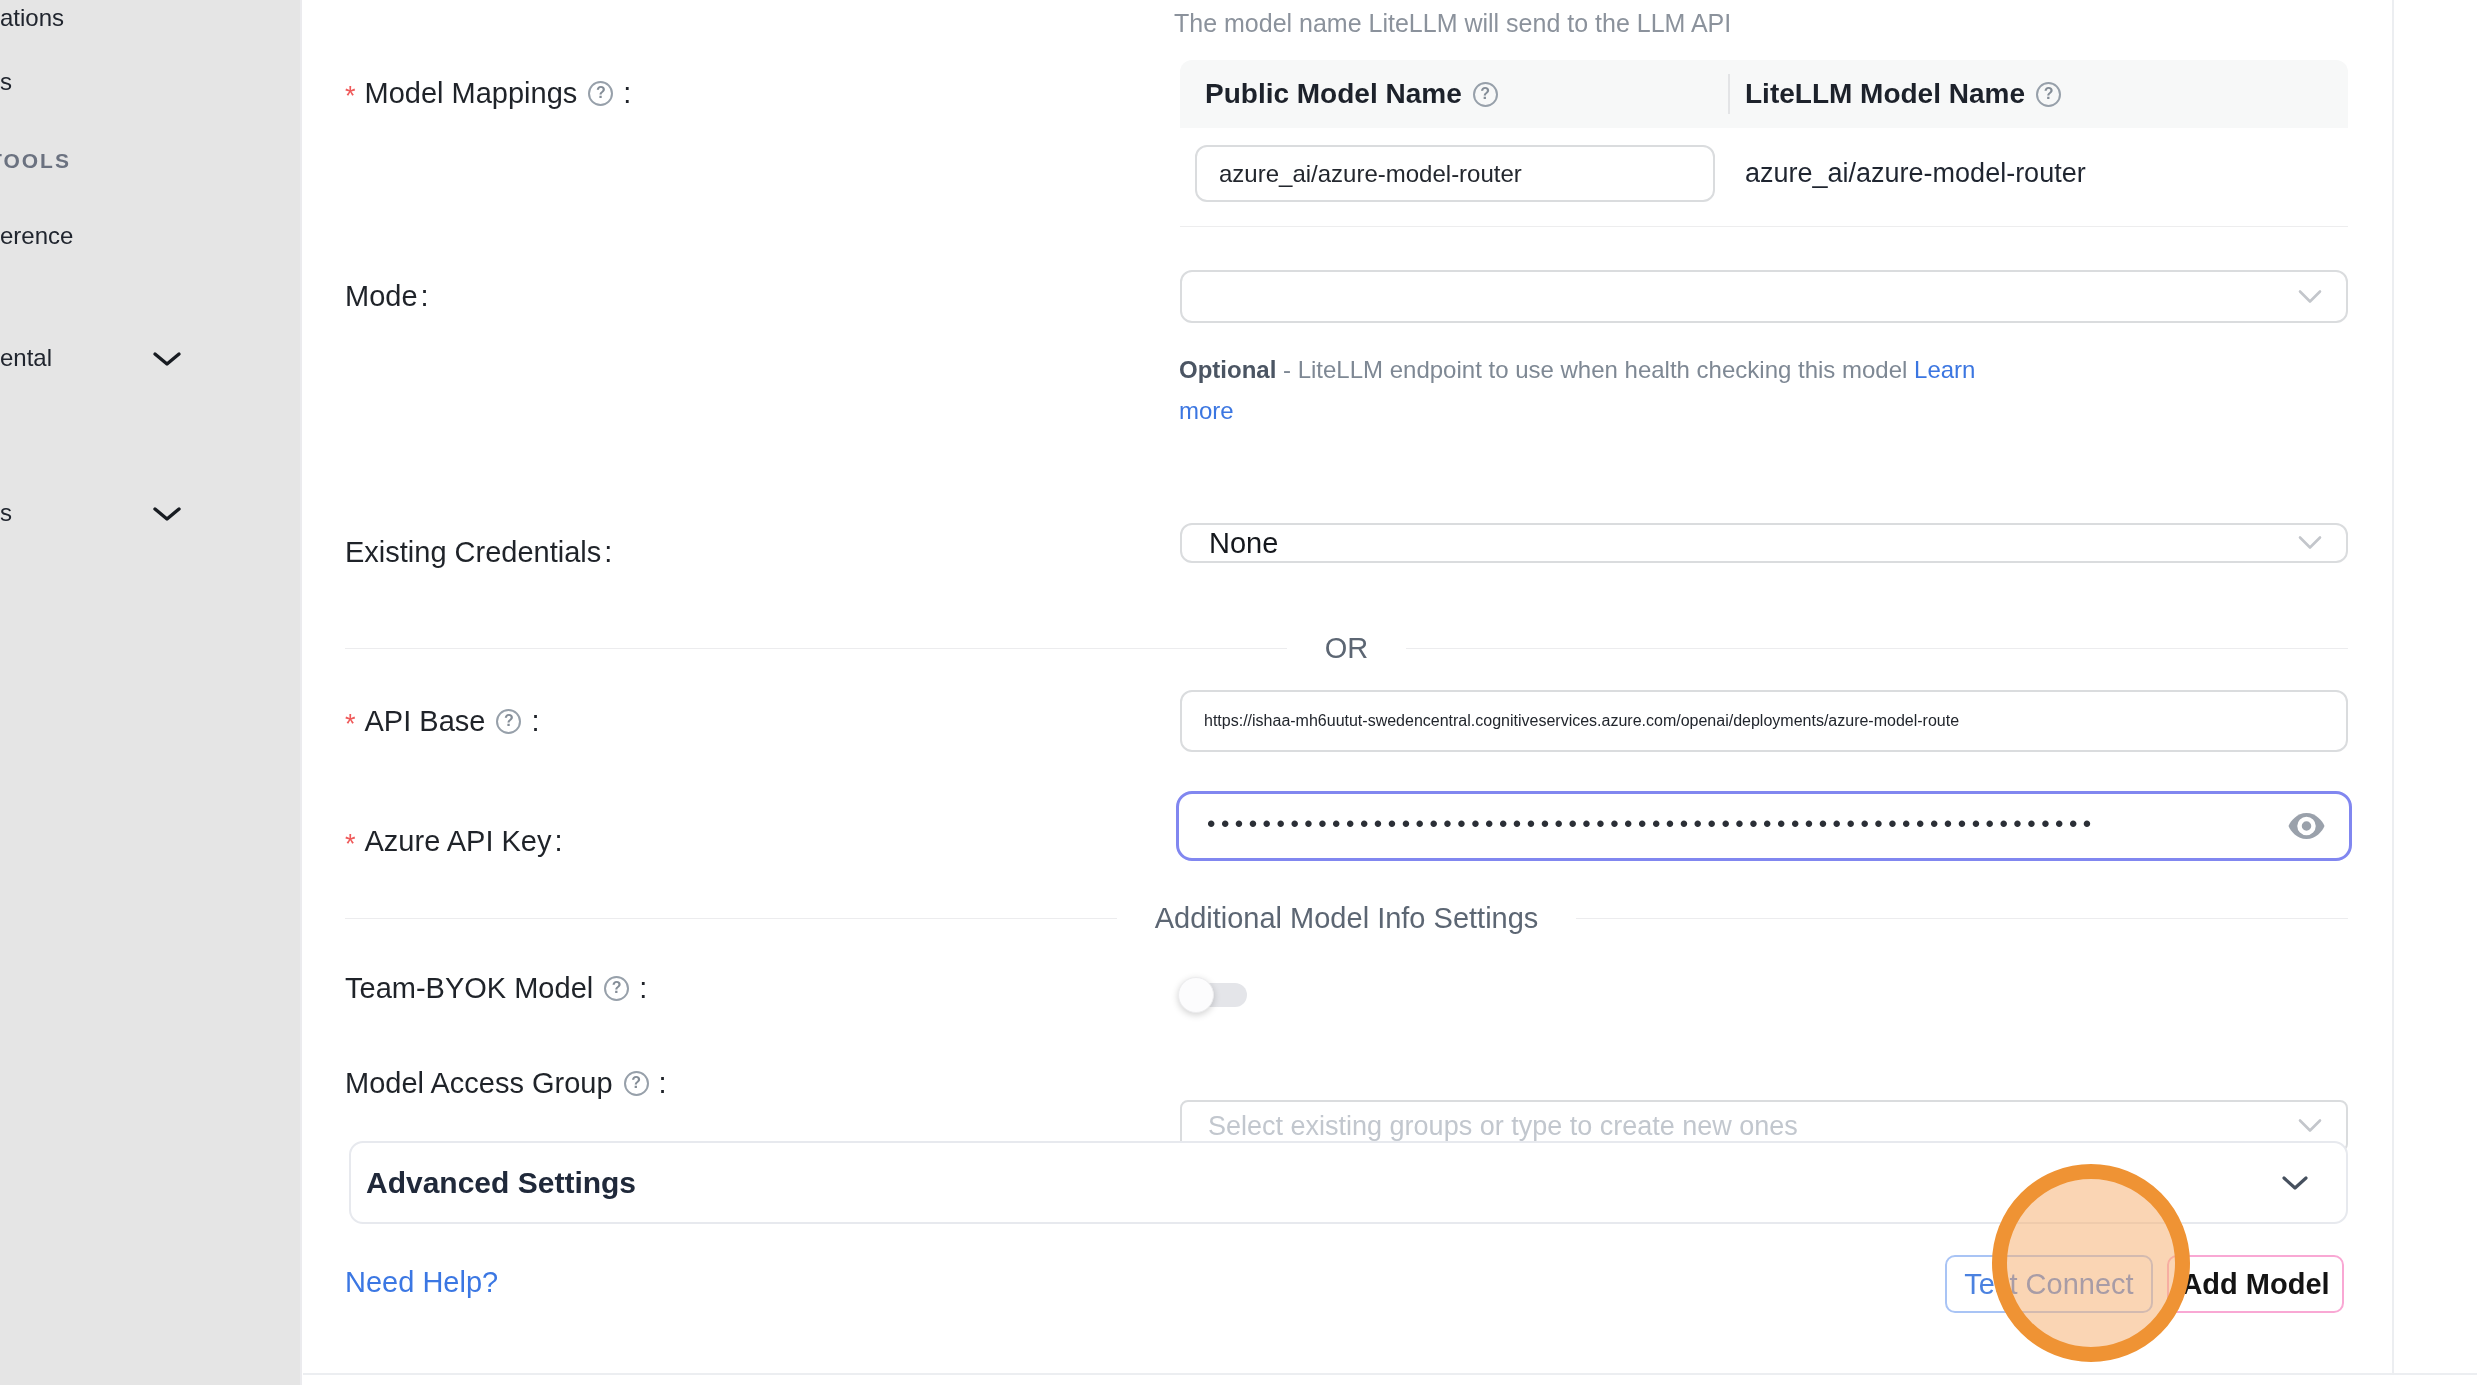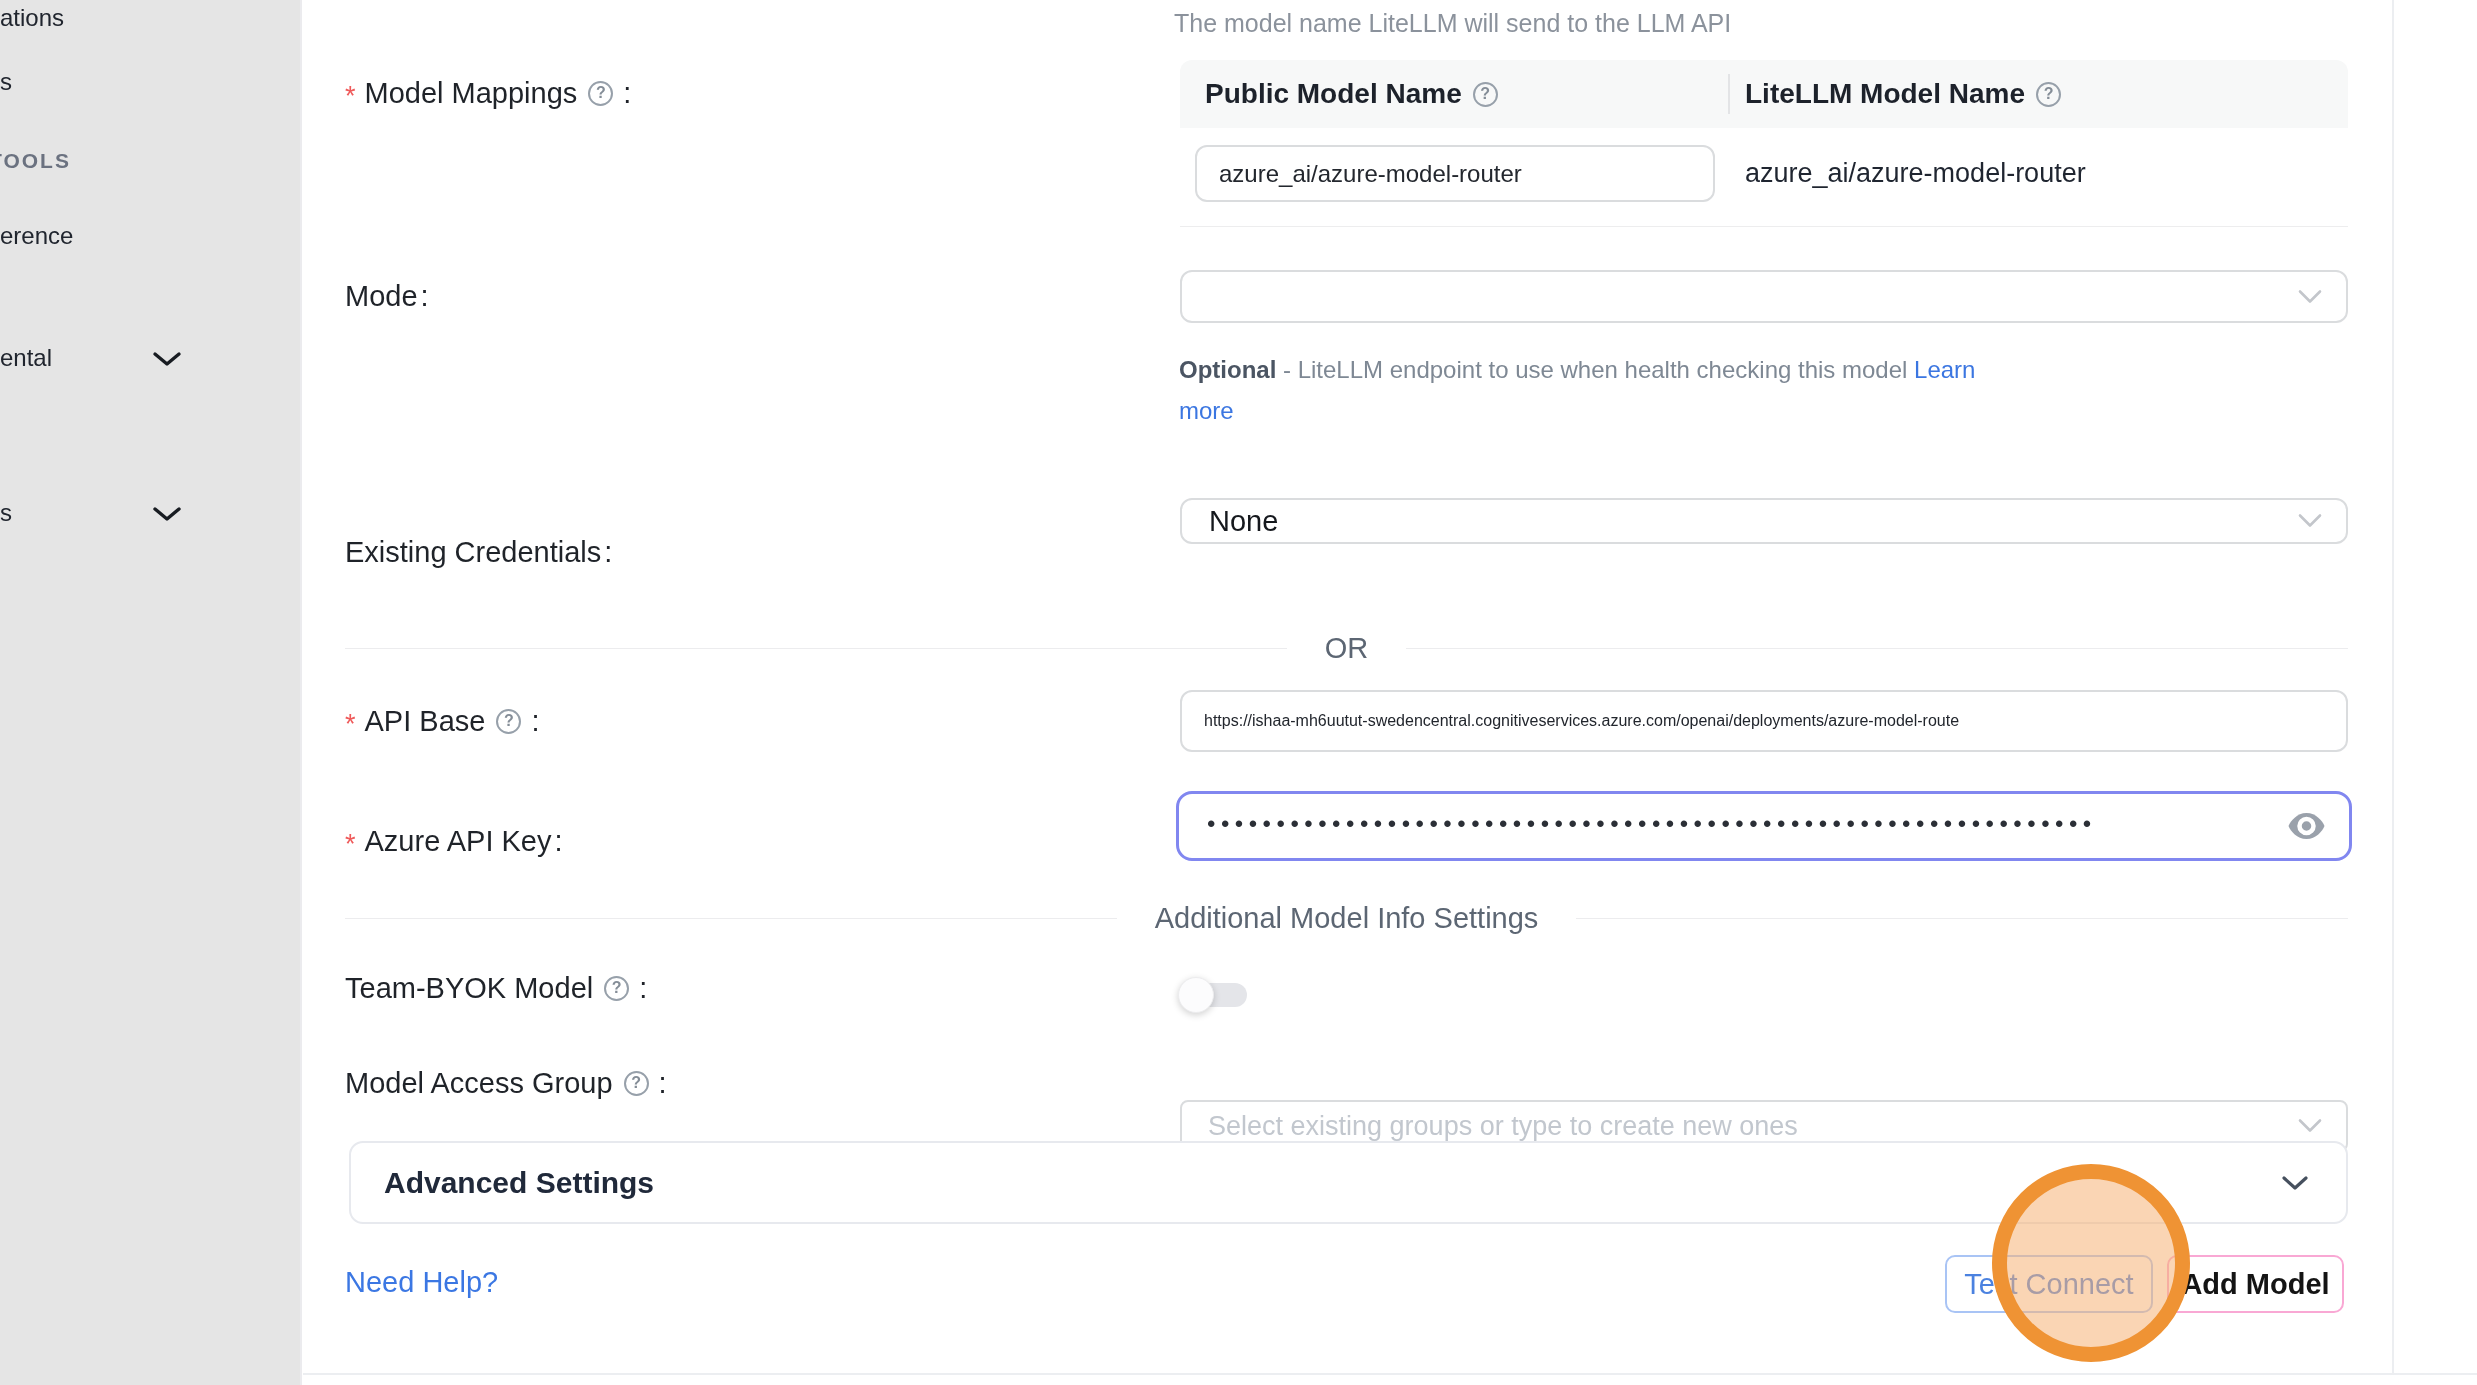--- a/index.html
+++ b/index.html
@@ -48,21 +48,21 @@
   .gray-line-text{position:absolute;font-size:26px;color:#5b6573;white-space:nowrap;}
   
   .tdivider{position:absolute;left:345px;width:2003px;display:flex;align-items:center;}
   .tdivider .line{flex:1;height:1px;background:#ececee;}
   .tdivider .dtext{margin:0 38px;font-size:29px;color:#5c6673;white-space:nowrap;}
   
   .switch{position:absolute;left:1181px;top:983px;width:66px;height:24px;background:#e4e5e9;border-radius:12px;}
   .knob{position:absolute;left:-3px;top:-6px;width:36px;height:36px;background:#fcfcfd;border:1px solid #ececee;border-radius:50%;box-sizing:border-box;box-shadow:0 2px 7px rgba(0,0,0,0.18);}
   
   .adv-panel{position:absolute;left:349px;top:1141px;width:1999px;height:83px;border:2px solid #e7e9ee;border-radius:14px;box-sizing:border-box;background:#fff;display:flex;align-items:center;}
-  .adv-title{padding-left:33px;font-size:30px;font-weight:700;color:#20293a;}
+  .adv-title{padding-left:15px;font-size:30px;font-weight:700;color:#20293a;}
   .adv-chevron{position:absolute;right:38px;top:50%;transform:translateY(-50%);width:26px;height:16px;}
   
   .need-help{position:absolute;left:345px;top:1266px;font-size:29px;color:#3b77e3;white-space:nowrap;}
   .btn{position:absolute;top:1255px;height:58px;border-radius:10px;box-sizing:border-box;display:flex;align-items:center;justify-content:center;background:#fff;white-space:nowrap;}
   .btn-test{left:1945px;width:208px;border:2px solid #a9c4f5;color:#4b82e0;font-size:29px;}
   .btn-add{left:2167px;width:177px;border:2px solid #f9a8d4;color:#141414;font-size:29px;font-weight:600;}
   .click-circle{position:absolute;left:1992px;top:1164px;width:198px;height:198px;box-sizing:border-box;border:15px solid #ef9334;border-radius:50%;background:rgba(245,178,118,0.55);z-index:5;}
 </style>
 </head>
 <body>
@@ -134,21 +134,21 @@
     <div>
       <span class="link">more</span>
     </div>
   </div>
 
 
   <div class="row-label" style="top:524px;height:57px;">
     <span>Existing Credentials</span>
     <span class="colon">:</span>
   </div>
-  <div class="select" style="top:498px;height:46px;">
+  <div class="select" style="top:523px;height:40px;">
     <span class="sel-text">None</span>
     <svg class="sel-chevron" viewBox="0 0 24 15">
       <polyline points="2,2 12,12 22,2" fill="none" stroke="#c3c6cb" stroke-width="2.6" stroke-linecap="round" stroke-linejoin="round"></polyline>
     </svg>
   </div>
 
   <div class="tdivider" style="top:628px;height:40px;">
     <div class="line"></div>
     <div class="dtext">OR</div>
     <div class="line"></div>

